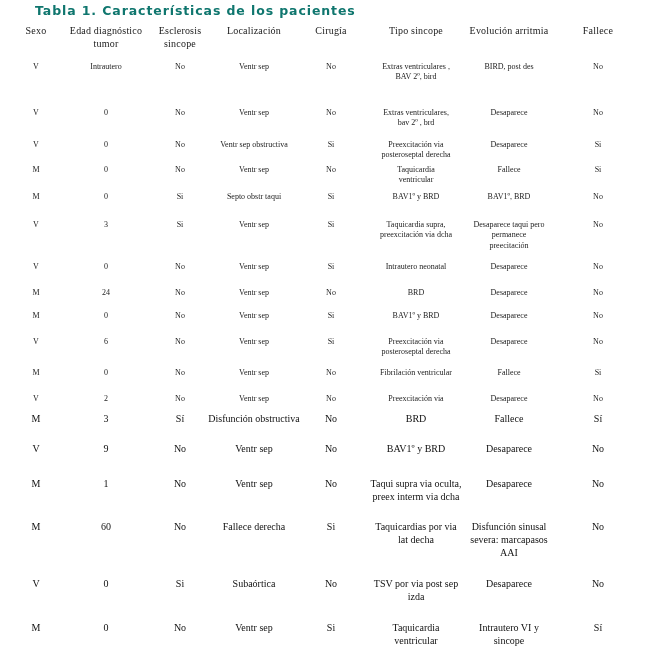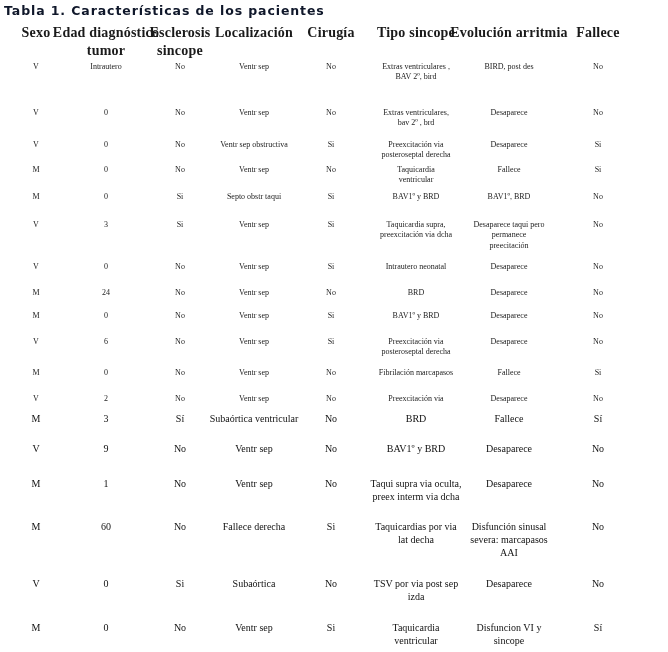--- a/index.html
+++ b/index.html
@@ -11,26 +11,26 @@
     width: 668px;
     height: 652px;
     position: relative;
     overflow: hidden;
     font-family: "Liberation Serif", "DejaVu Serif", serif;
     color: #1b1b1b;
   }
   .title {
     position: absolute;
     top: 3px;
-    left: 4px;
+    left: 35px;
     font-family: "DejaVu Sans", "Liberation Sans", sans-serif;
     font-weight: bold;
     font-size: 12.5px;
     letter-spacing: 0.9px;
-    color: #0f172a;
+    color: #0f766e;
     white-space: pre;
   }
   table.patients {
     position: absolute;
     top: 24px;
     left: 4px;
     width: 636px;
     border-collapse: collapse;
     table-layout: fixed;
   }
@@ -44,22 +44,22 @@
     position: absolute;
     left: 50%;
     top: 0;
     transform: translateX(-50%);
     white-space: pre;
     text-align: center;
     line-height: 1.3;
   }
   thead tr { height: 38px; }
   thead th .cell {
-    font-weight: bold;
-    font-size: 14px;
+    font-weight: normal;
+    font-size: 10px;
     letter-spacing: 0.2px;
     color: #1a1a1a;
     text-align: center;
   }
   tbody tr.small td .cell { font-size: 8px; color: #222222; }
   tbody tr.big td .cell { font-size: 10px; color: #111111; }
 </style>
 </head>
 <body>
 
@@ -385,21 +385,21 @@
         <td>
           <span class="cell">No</span>
         </td>
         <td>
           <span class="cell">Ventr sep</span>
         </td>
         <td>
           <span class="cell">No</span>
         </td>
         <td>
-          <span class="cell">Fibrilación marcapasos</span>
+          <span class="cell">Fibrilación ventricular</span>
         </td>
         <td>
           <span class="cell">Fallece</span>
         </td>
         <td>
           <span class="cell">Si</span>
         </td>
       </tr>
       <tr class="small" style="height: 18px;">
         <td>
@@ -431,21 +431,21 @@
         <td>
           <span class="cell">M</span>
         </td>
         <td>
           <span class="cell">3</span>
         </td>
         <td>
           <span class="cell">Sí</span>
         </td>
         <td>
-          <span class="cell">Subaórtica ventricular</span>
+          <span class="cell">Disfunción obstructiva</span>
         </td>
         <td>
           <span class="cell">No</span>
         </td>
         <td>
           <span class="cell">BRD</span>
         </td>
         <td>
           <span class="cell">Fallece</span>
         </td>
@@ -576,21 +576,21 @@
           <span class="cell">Ventr sep</span>
         </td>
         <td>
           <span class="cell">Si</span>
         </td>
         <td>
           <span class="cell">Taquicardia
 ventricular</span>
         </td>
         <td>
-          <span class="cell">Disfuncion VI y
+          <span class="cell">Intrautero VI y
 sincope</span>
         </td>
         <td>
           <span class="cell">Sí</span>
         </td>
       </tr>
     </tbody>
 </table>
 
 </body></html>

